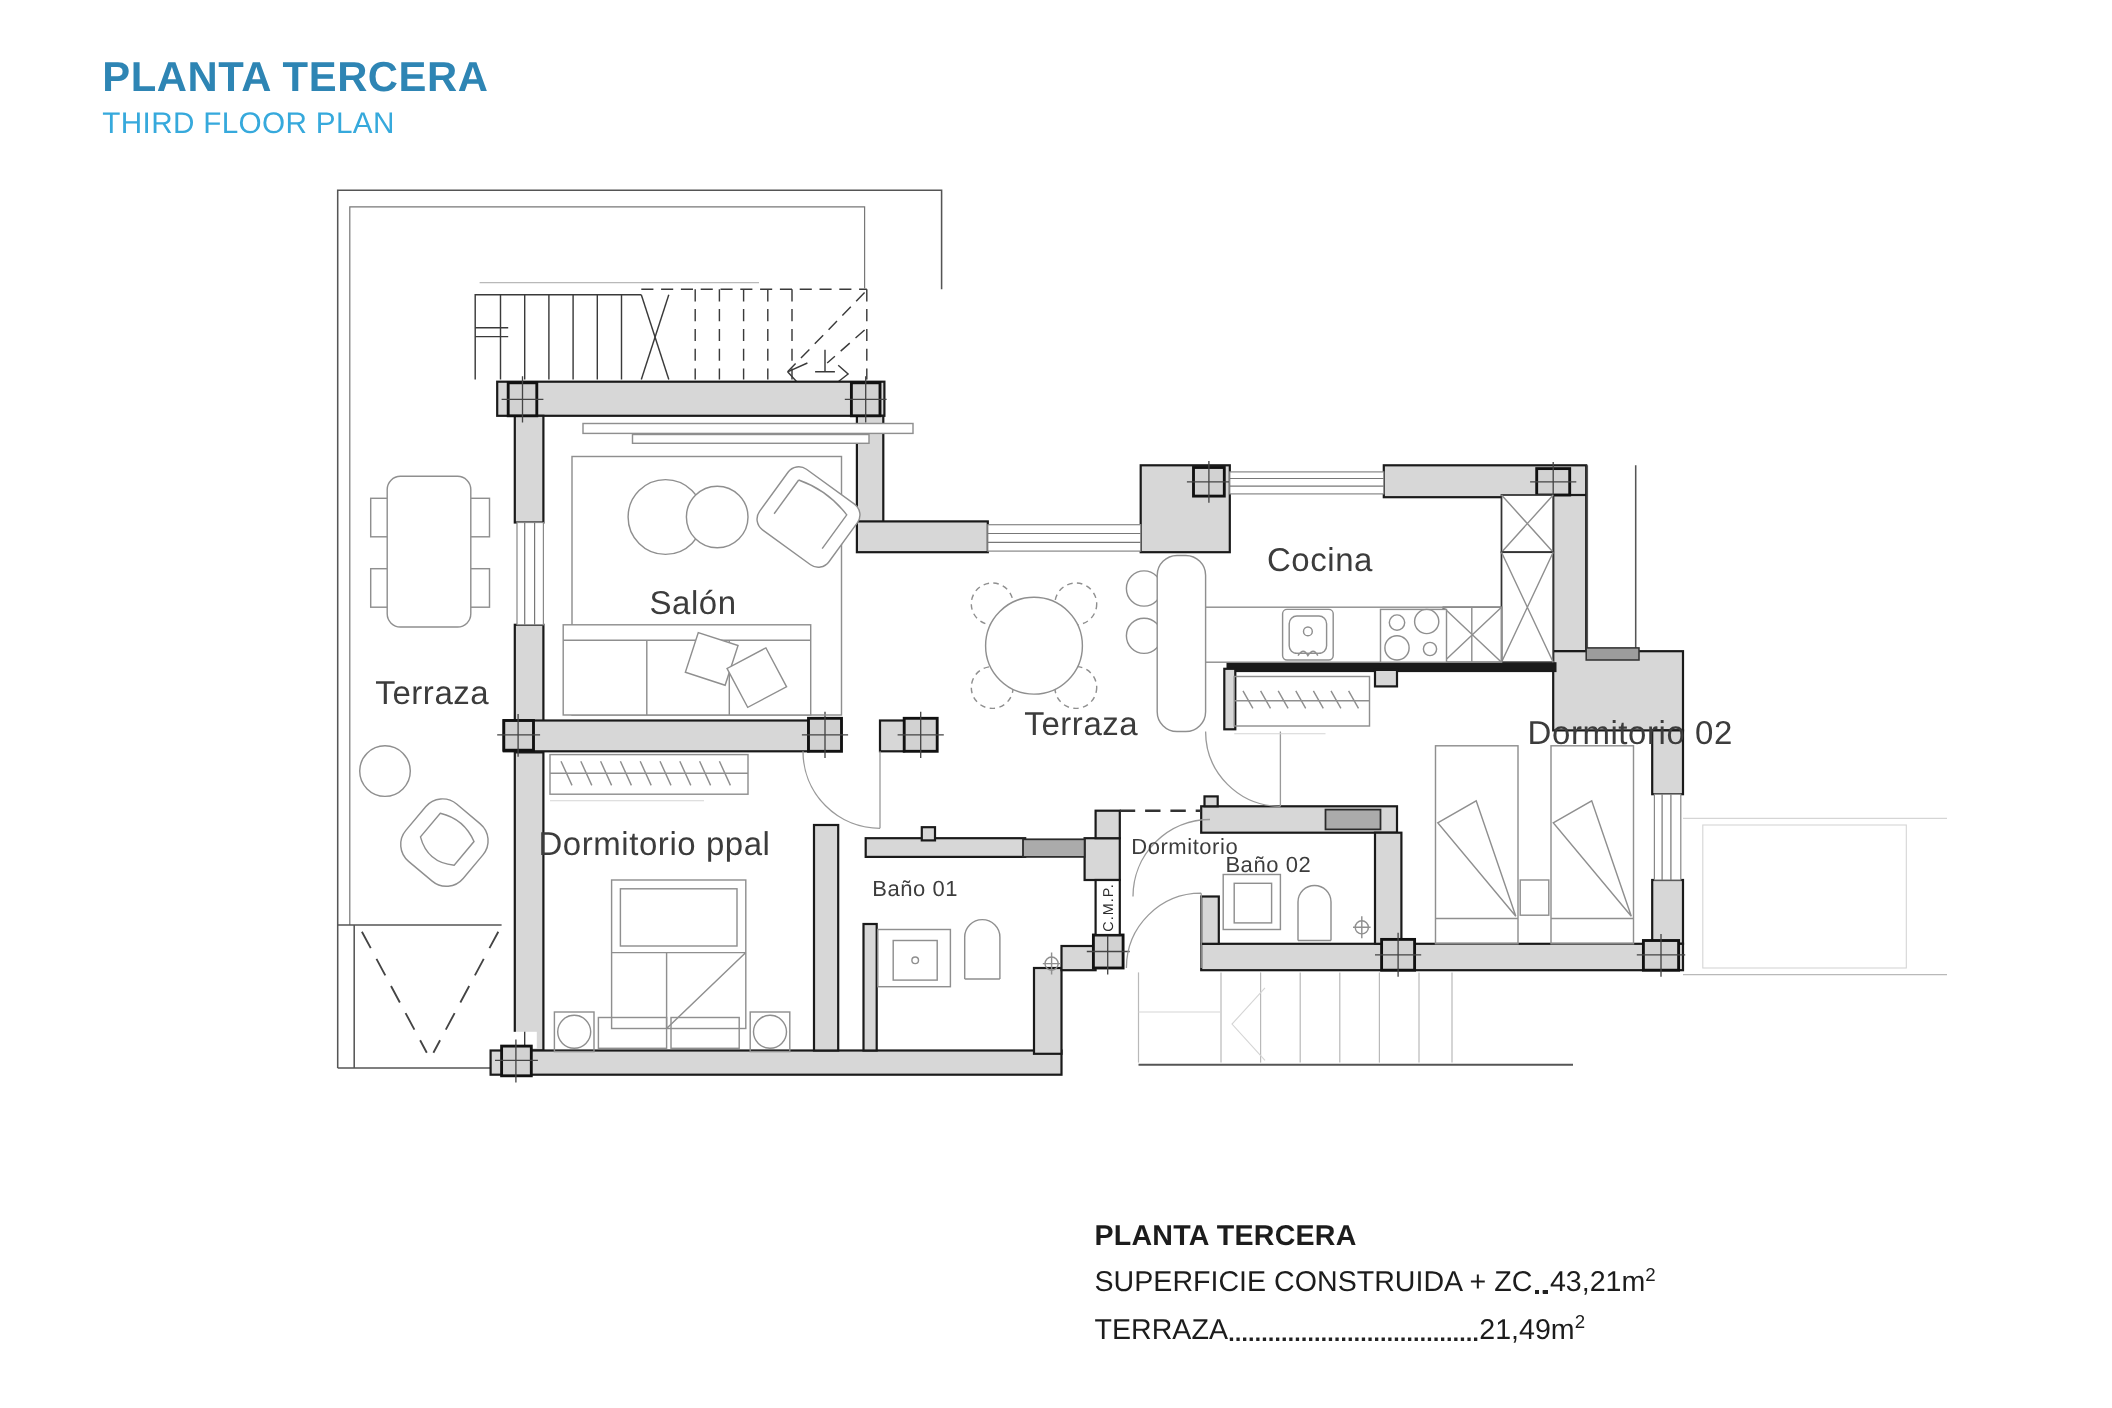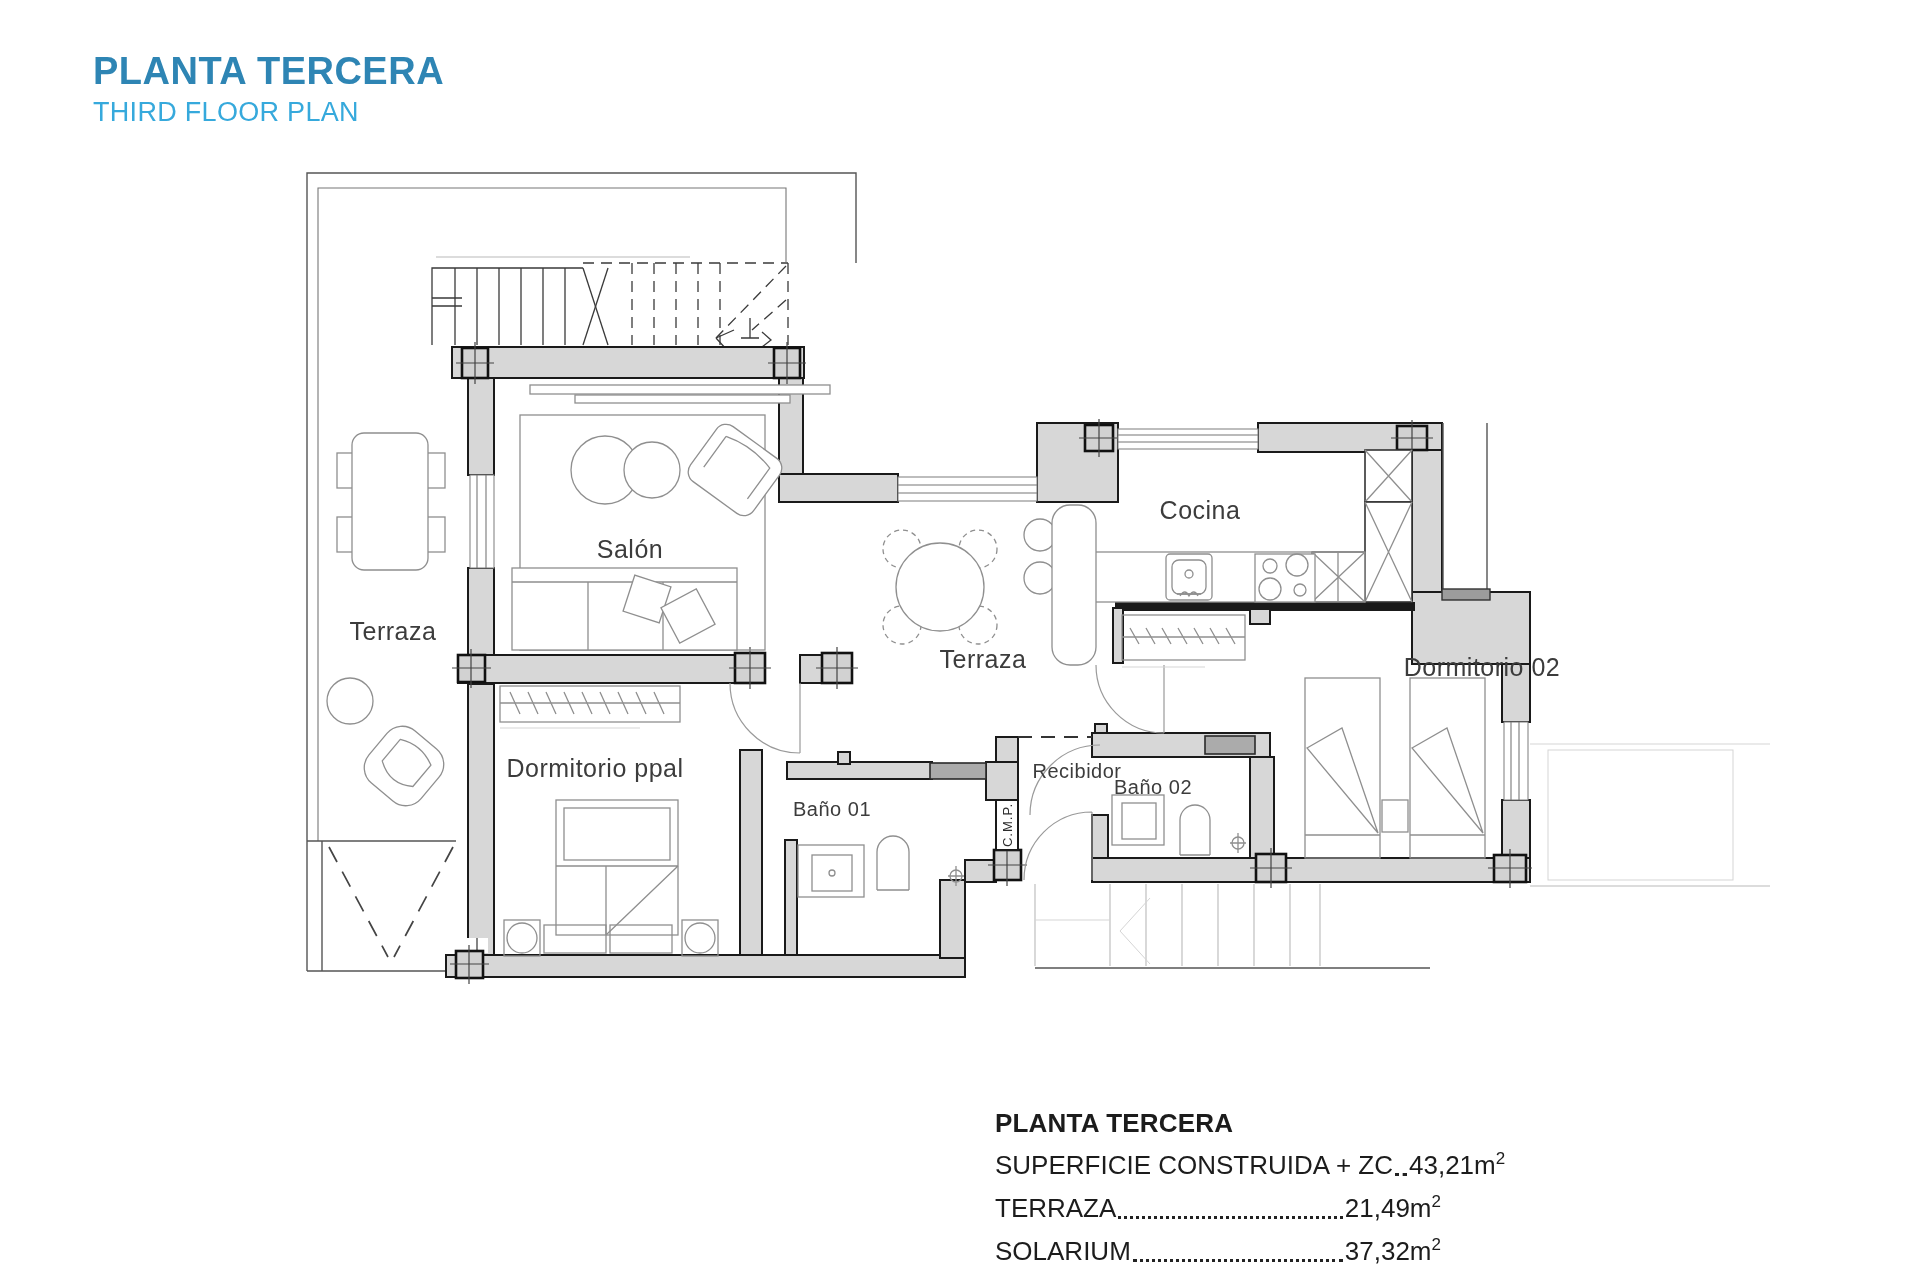--- a/index.html
+++ b/index.html
@@ -16,21 +16,21 @@
   .page{position:relative;width:1920px;height:1110px;background:#fff;}
 
   .header{position:absolute;left:93px;top:50px;}
   .header .t1{font-size:38px;font-weight:bold;color:var(--title-primary);letter-spacing:.5px;}
   .header .t2{font-size:27px;font-weight:normal;color:var(--title-secondary);letter-spacing:.3px;margin-top:4px;}
 
   .plan{position:absolute;left:0;top:0;width:1920px;height:1280px;}
   svg{position:absolute;left:0;top:0;}
 
   .room-label{position:absolute;transform:translate(-50%,-50%);
-    font-size:25px;color:var(--label-color);white-space:nowrap;letter-spacing:.5px;}
+    font-size:30px;color:var(--label-color);white-space:nowrap;letter-spacing:.5px;}
   .room-label.small{font-size:20px;}
   .room-label.vertical{transform:translate(-50%,-50%) rotate(-90deg);
     font-size:13px;letter-spacing:1px;color:#2c2c2c;}
 
   .legend{position:absolute;left:995px;top:1108px;width:446px;color:var(--legend-color);}
   .legend .lg-title{font-size:26px;font-weight:bold;letter-spacing:.2px;margin-bottom:6px;}
   .legend .row{display:flex;align-items:flex-end;font-size:26px;line-height:33px;margin-top:10px;}
   .legend .row .lbl{flex:0 0 auto;}
   .legend .row .leader{flex:1 1 auto;border-bottom:3.4px dotted #222;margin:0 2px 6px 2px;min-width:12px;}
   .legend .row .val{flex:0 0 auto;}
@@ -379,38 +379,33 @@
       <line class="faint" x1="1530" y1="886" x2="1770" y2="886"></line>
     </g>
   </svg>
 
   <div class="room-label" style="left:393px;top:631px">Terraza</div>
   <div class="room-label" style="left:630px;top:549px">Salón</div>
   <div class="room-label" style="left:1200px;top:510px">Cocina</div>
   <div class="room-label" style="left:983px;top:659px">Terraza</div>
   <div class="room-label" style="left:595px;top:768px">Dormitorio ppal</div>
   <div class="room-label small" style="left:832px;top:809px">Baño 01</div>
-  <div class="room-label small" style="left:1077px;top:771px">Recibidor</div>
+  <div class="room-label small" style="left:1077px;top:771px">Dormitorio</div>
   <div class="room-label vertical" style="left:1007px;top:825px">C.M.P.</div>
   <div class="room-label small" style="left:1153px;top:787px">Baño 02</div>
   <div class="room-label" style="left:1482px;top:667px">Dormitorio 02</div>
   </div>
 
   <div class="legend">
     <div class="lg-title">PLANTA TERCERA</div>
     <div class="row">
       <span class="lbl">SUPERFICIE CONSTRUIDA + ZC</span>
       <span class="leader"></span>
       <span class="val"><span>43,21</span><span>m</span><sup>2</sup></span>
     </div>
     <div class="row">
       <span class="lbl">TERRAZA</span>
       <span class="leader"></span>
       <span class="val"><span>21,49</span><span>m</span><sup>2</sup></span>
     </div>
-    <div class="row">
-      <span class="lbl">SOLARIUM</span>
-      <span class="leader"></span>
-      <span class="val"><span>37,32</span><span>m</span><sup>2</sup></span>
-    </div>
   </div>
 
 </div>
 
 </body></html>

